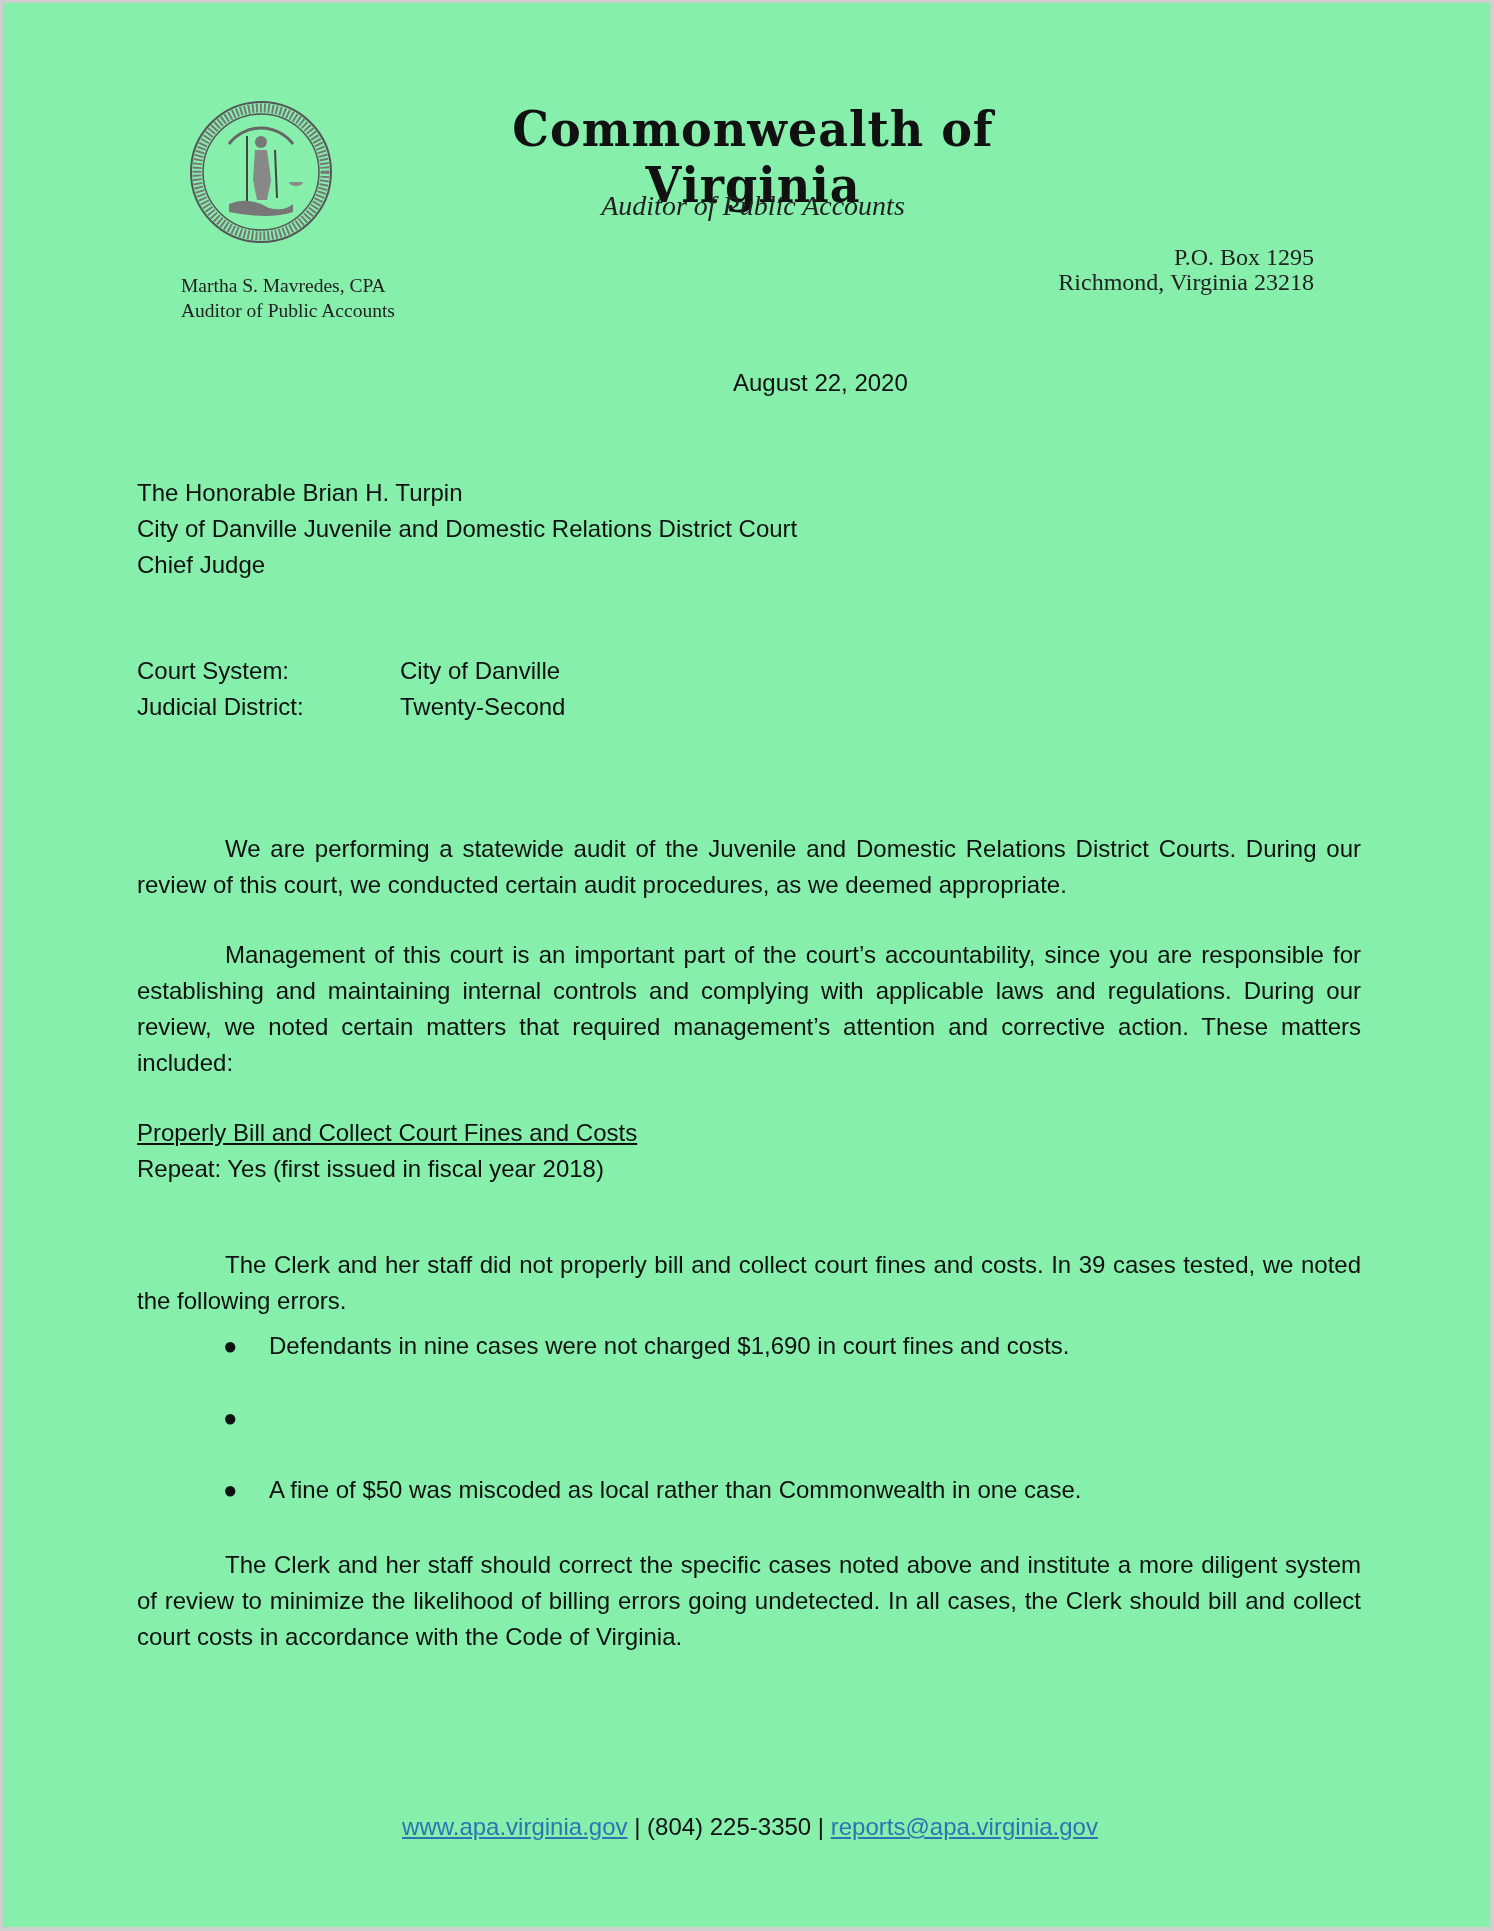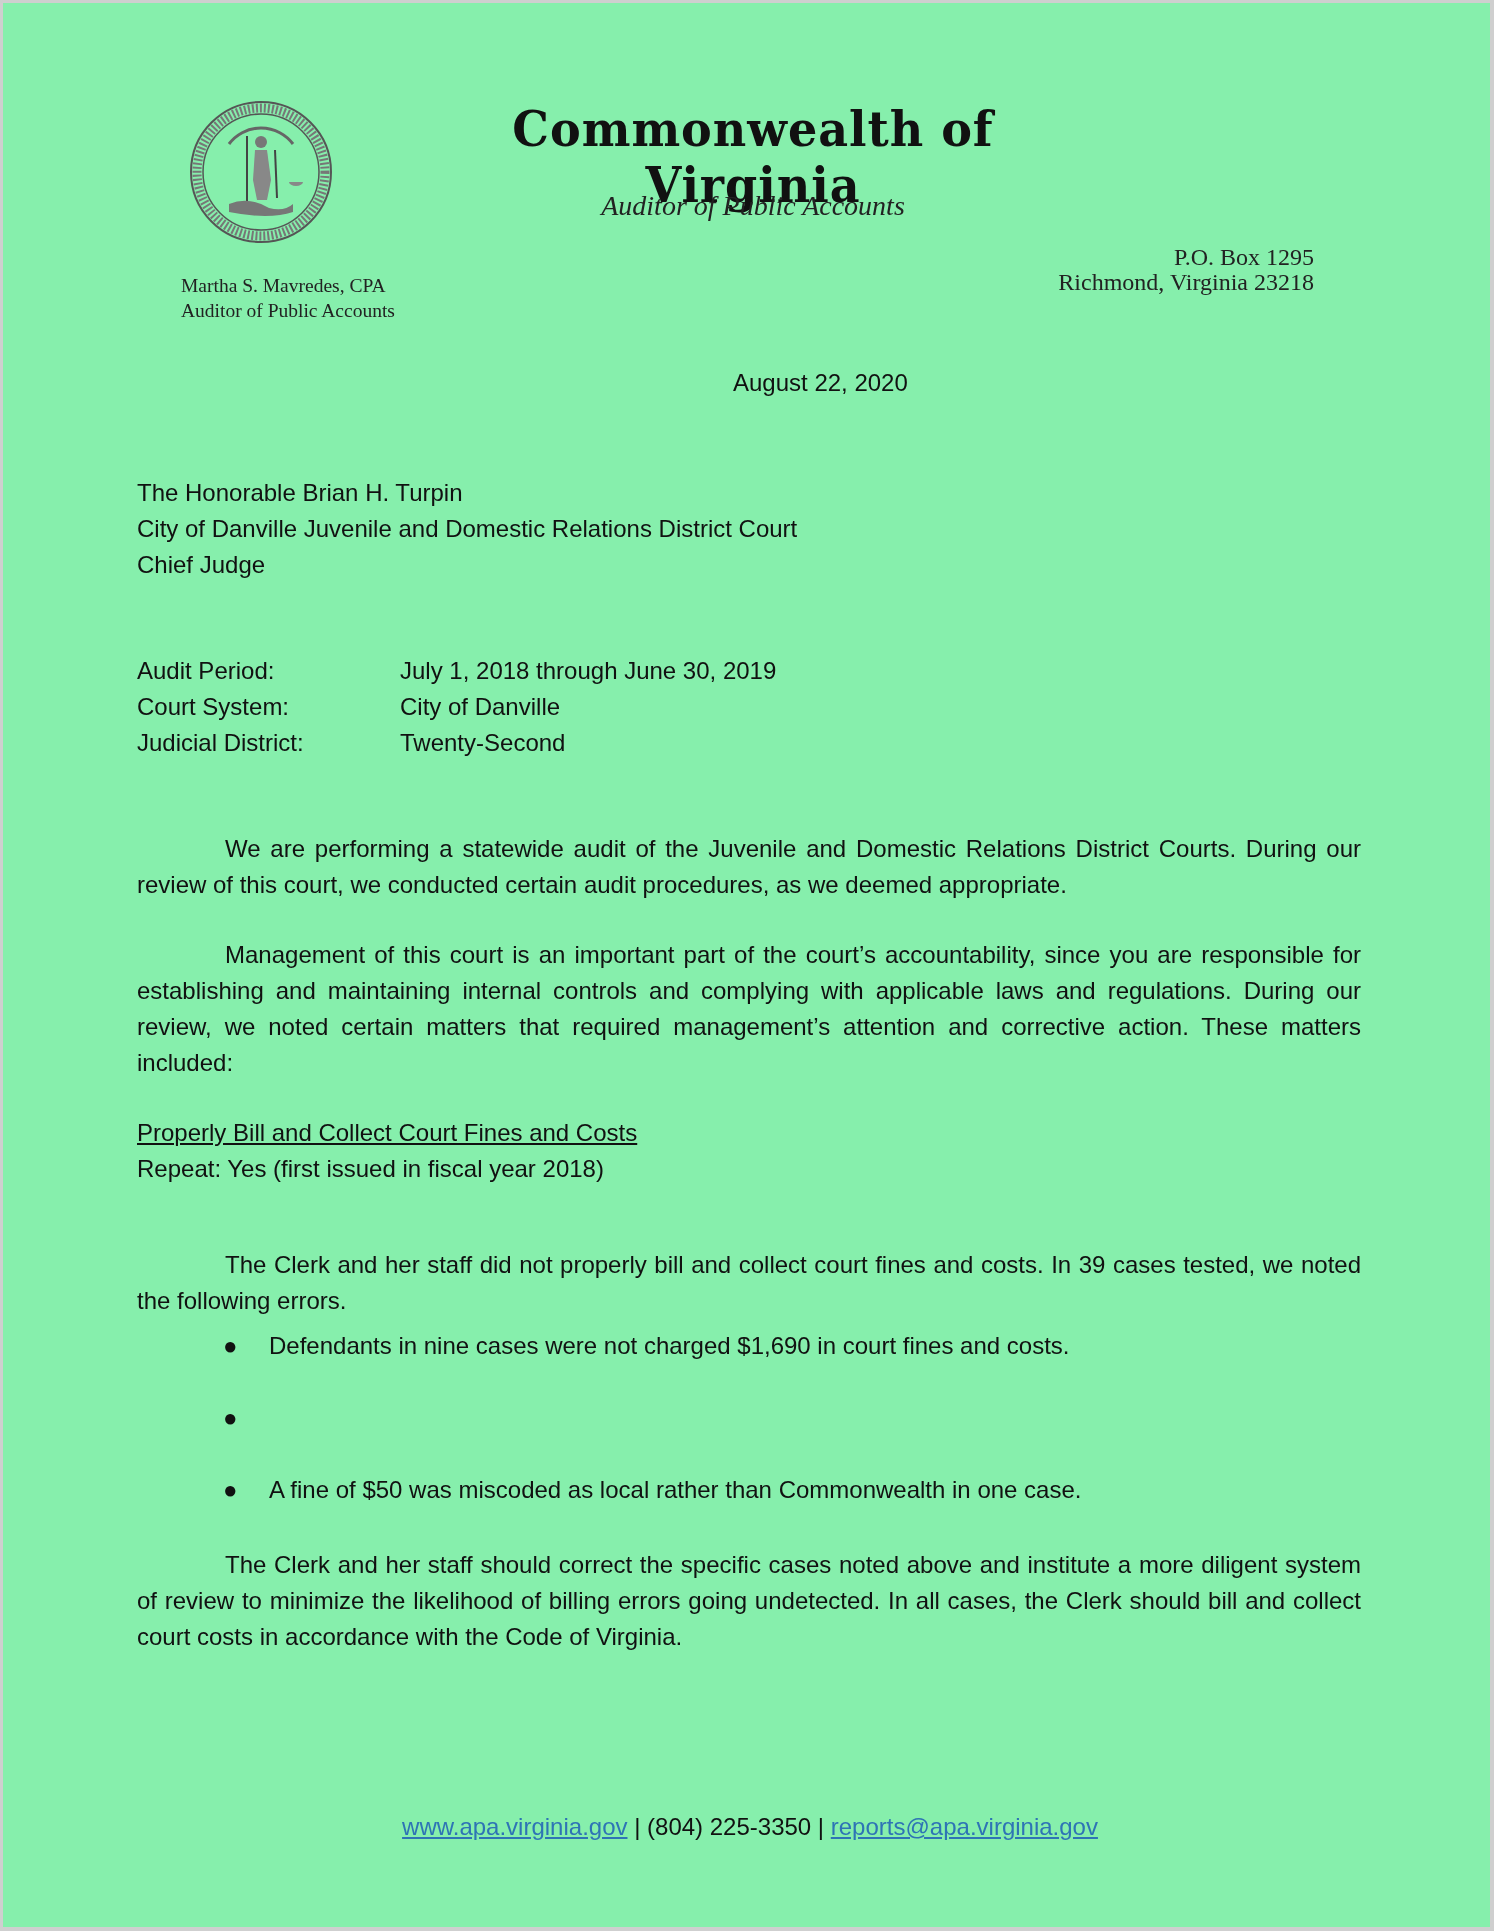--- a/index.html
+++ b/index.html
@@ -81,24 +81,20 @@
   <div class="date body-text">August 22, 2020</div>
 
   <div class="addr body-text">
     <div>The Honorable Brian H. Turpin</div>
     <div>City of Danville Juvenile and Domestic Relations District Court</div>
     <div>Chief Judge</div>
   </div>
 
   <div class="audit body-text">
     <div class="audit-row">
-      <span class="lbl">Audit Period:</span>
-      <span>July 1, 2018 through June 30, 2019</span>
-    </div>
-    <div class="audit-row">
       <span class="lbl">Court System:</span>
       <span>City of Danville</span>
     </div>
     <div class="audit-row">
       <span class="lbl">Judicial District:</span>
       <span>Twenty-Second</span>
     </div>
   </div>
 
   <div class="para p1 body-text"><span class="indent"></span><span>We are performing a statewide audit of the Juvenile and Domestic Relations District Courts. During our review of this court, we conducted certain audit procedures, as we deemed appropriate.</span></div>

